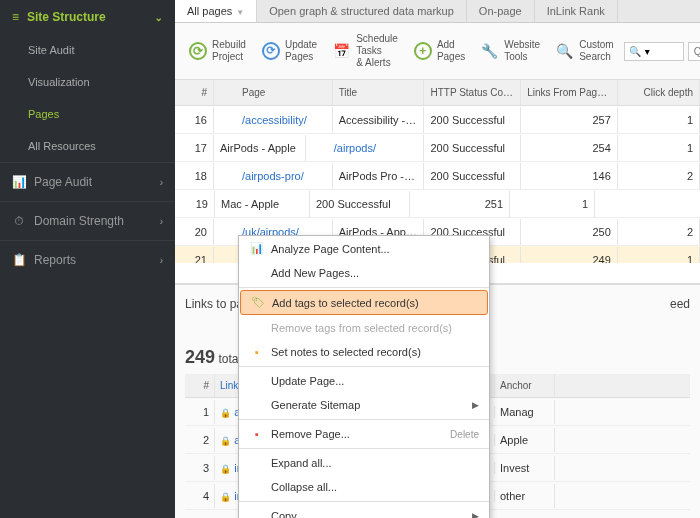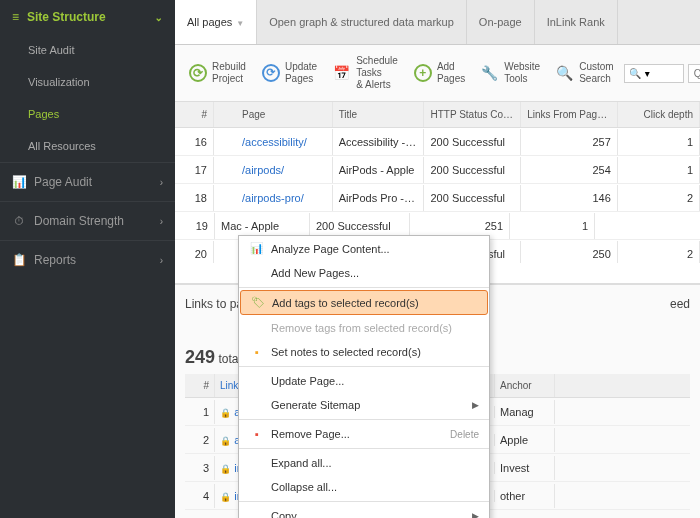--- a/index.html
+++ b/index.html
@@ -7,21 +7,21 @@
 .sidebar { width: 175px; background: #2b2f33; color: #888; height: 100%; flex-shrink: 0; }
 .sb-header { display: flex; align-items: center; padding: 10px 12px; color: #9dc838; font-size: 12px; font-weight: bold; cursor: pointer; }
 .sb-header .chev { margin-left: auto; font-size: 10px; }
 .sb-item { padding: 10px 22px 10px 28px; color: #aaa; font-size: 11px; cursor: pointer; }
 .sb-item.active { color: #9dc838; }
 .sb-section { display: flex; align-items: center; padding: 12px 12px; color: #999; font-size: 12px; border-top: 1px solid #383c40; cursor: pointer; }
 .sb-section .icon { margin-right: 8px; width: 14px; text-align: center; }
 .sb-section.collapsed .chev { margin-left: auto; font-size: 10px; }
 .main { flex: 1; display: flex; flex-direction: column; background: #fff; overflow: hidden; }
 .tabs { display: flex; background: #e8e8e8; border-bottom: 1px solid #ccc; font-size: 11px; color: #666; }
-.tab { padding: 16px 12px; border-right: 1px solid #d5d5d5; cursor: pointer; white-space: nowrap; }
+.tab { padding: 5px 12px; border-right: 1px solid #d5d5d5; cursor: pointer; white-space: nowrap; }
 .tab.active { background: #fff; color: #333; }
 .tab .dd { margin-left: 4px; font-size: 8px; color: #aaa; }
 .toolbar { display: flex; align-items: center; padding: 6px 8px; border-bottom: 1px solid #ddd; gap: 4px; background: #fafafa; }
 .tbtn { display: flex; align-items: center; gap: 5px; padding: 4px 6px; font-size: 10px; color: #555; cursor: pointer; line-height: 1.2; }
 .tbtn .ic { width: 18px; height: 18px; border-radius: 50%; display: flex; align-items: center; justify-content: center; flex-shrink: 0; }
 .ic.green { border: 2px solid #7cb342; color: #7cb342; font-weight: bold; font-size: 12px; }
 .ic.blue { border: 2px solid #4a90d9; color: #4a90d9; font-weight: bold; font-size: 11px; }
 .ic.plain { color: #666; font-size: 14px; }
 .search-box { margin-left: auto; display: flex; align-items: center; }
 .search-box input { border: 1px solid #ccc; padding: 3px 5px; font-size: 10px; width: 60px; }
@@ -149,22 +149,22 @@
         <div class="trow">
           <div class="td c-n">16</div>
           <div class="td c-page">/accessibility/</div>
           <div class="td c-title">Accessibility - Apple</div>
           <div class="td c-status">200 Successful</div>
           <div class="td c-links">257</div>
           <div class="td c-depth">1</div>
         </div>
         <div class="trow">
           <div class="td c-n">17</div>
+          <div class="td c-title">AirPods - Apple</div>
           <div class="td c-page">/airpods/</div>
-          <div class="td c-title">AirPods - Apple</div>
           <div class="td c-status">200 Successful</div>
           <div class="td c-links">254</div>
           <div class="td c-depth">1</div>
         </div>
         <div class="trow">
           <div class="td c-n">18</div>
           <div class="td c-page">/airpods-pro/</div>
           <div class="td c-title">AirPods Pro - Apple</div>
           <div class="td c-status">200 Successful</div>
           <div class="td c-links">146</div>

